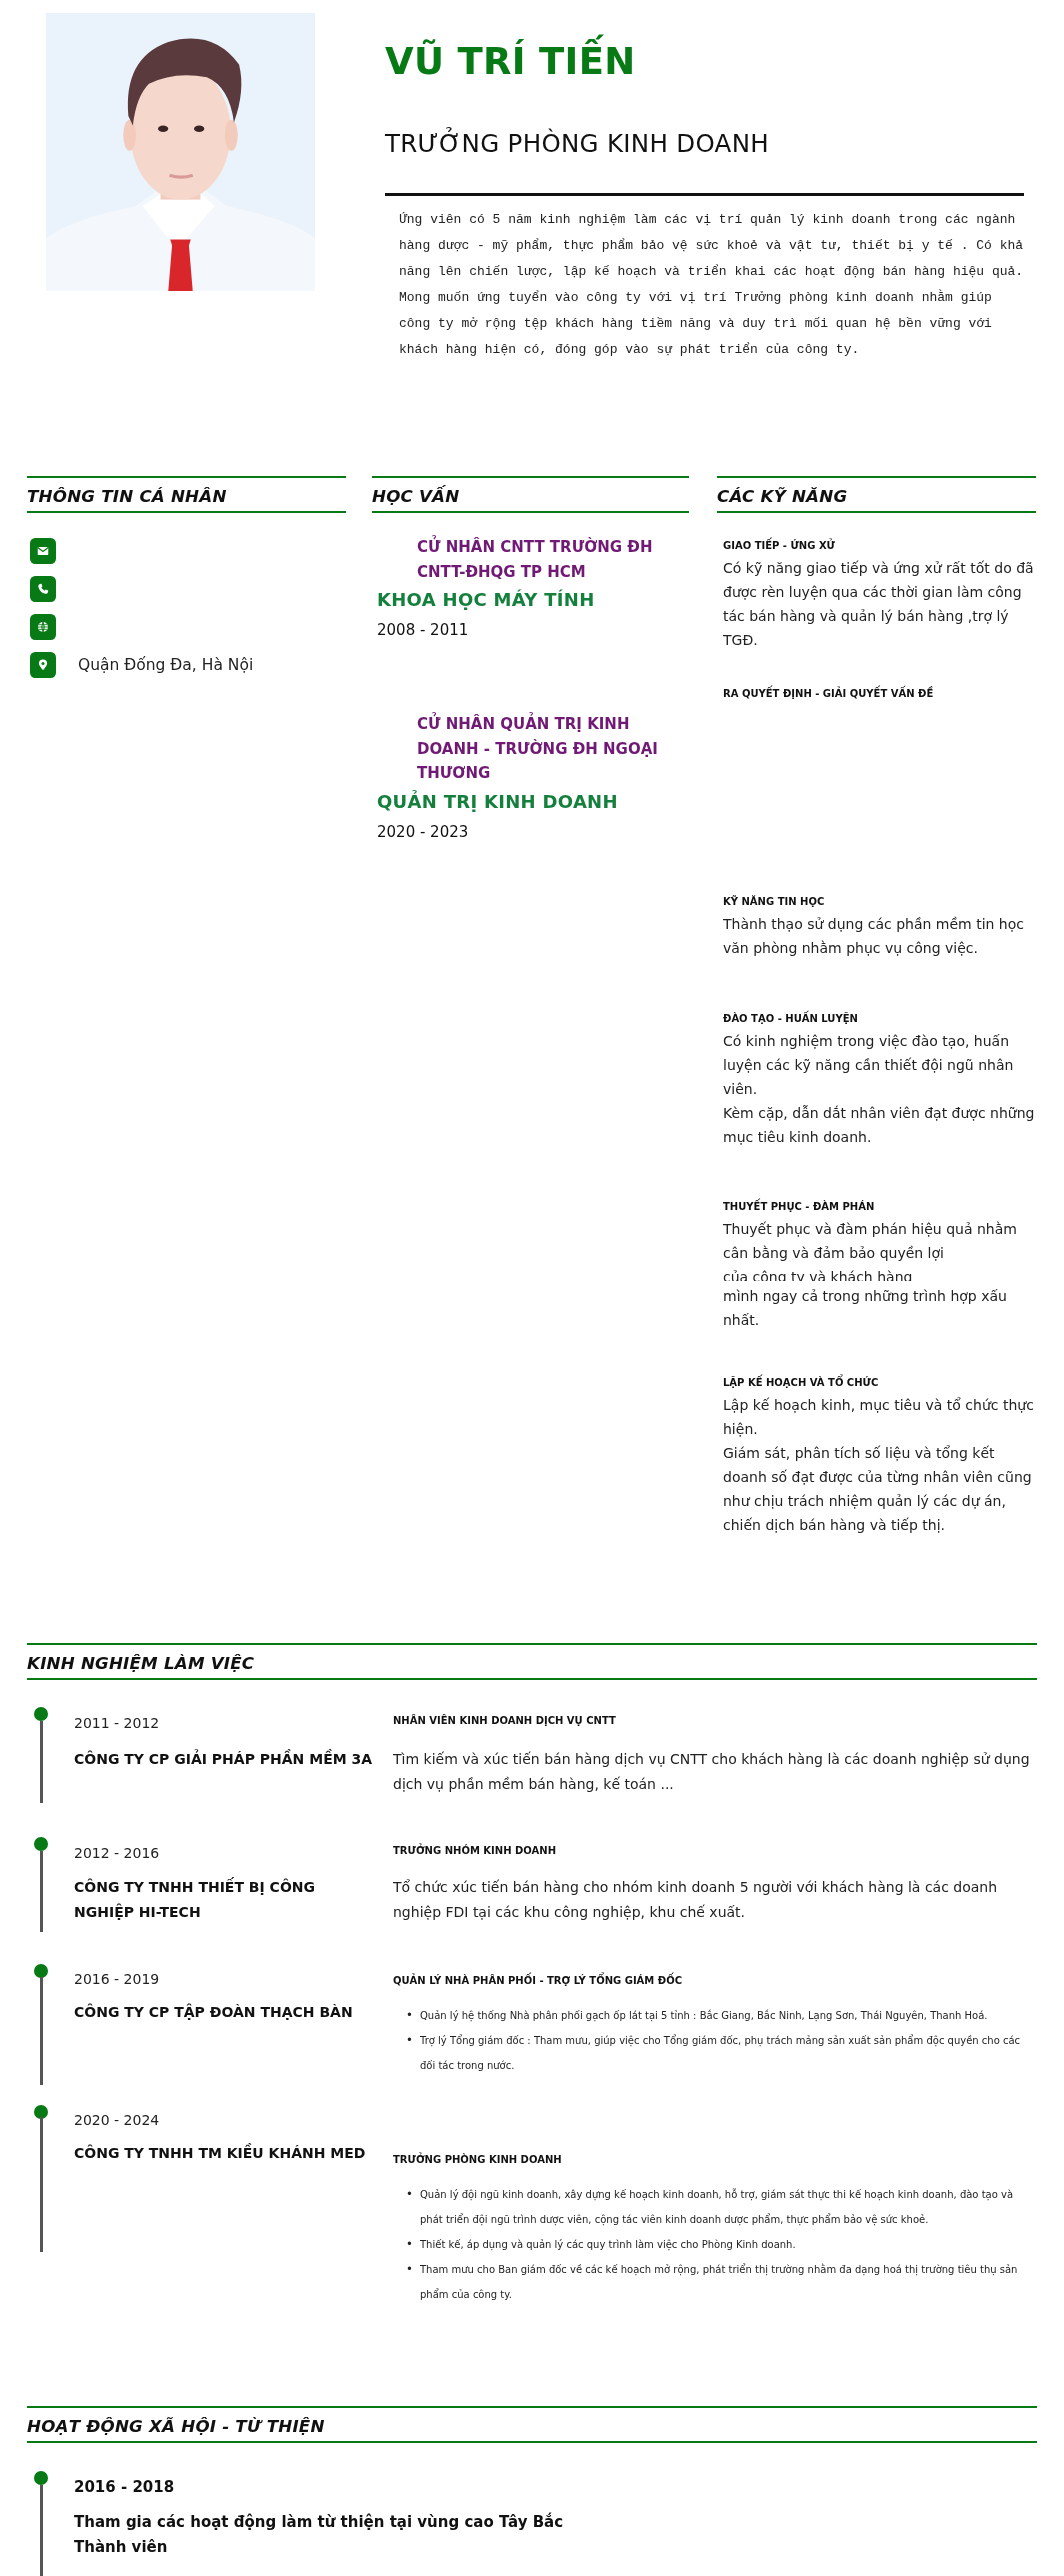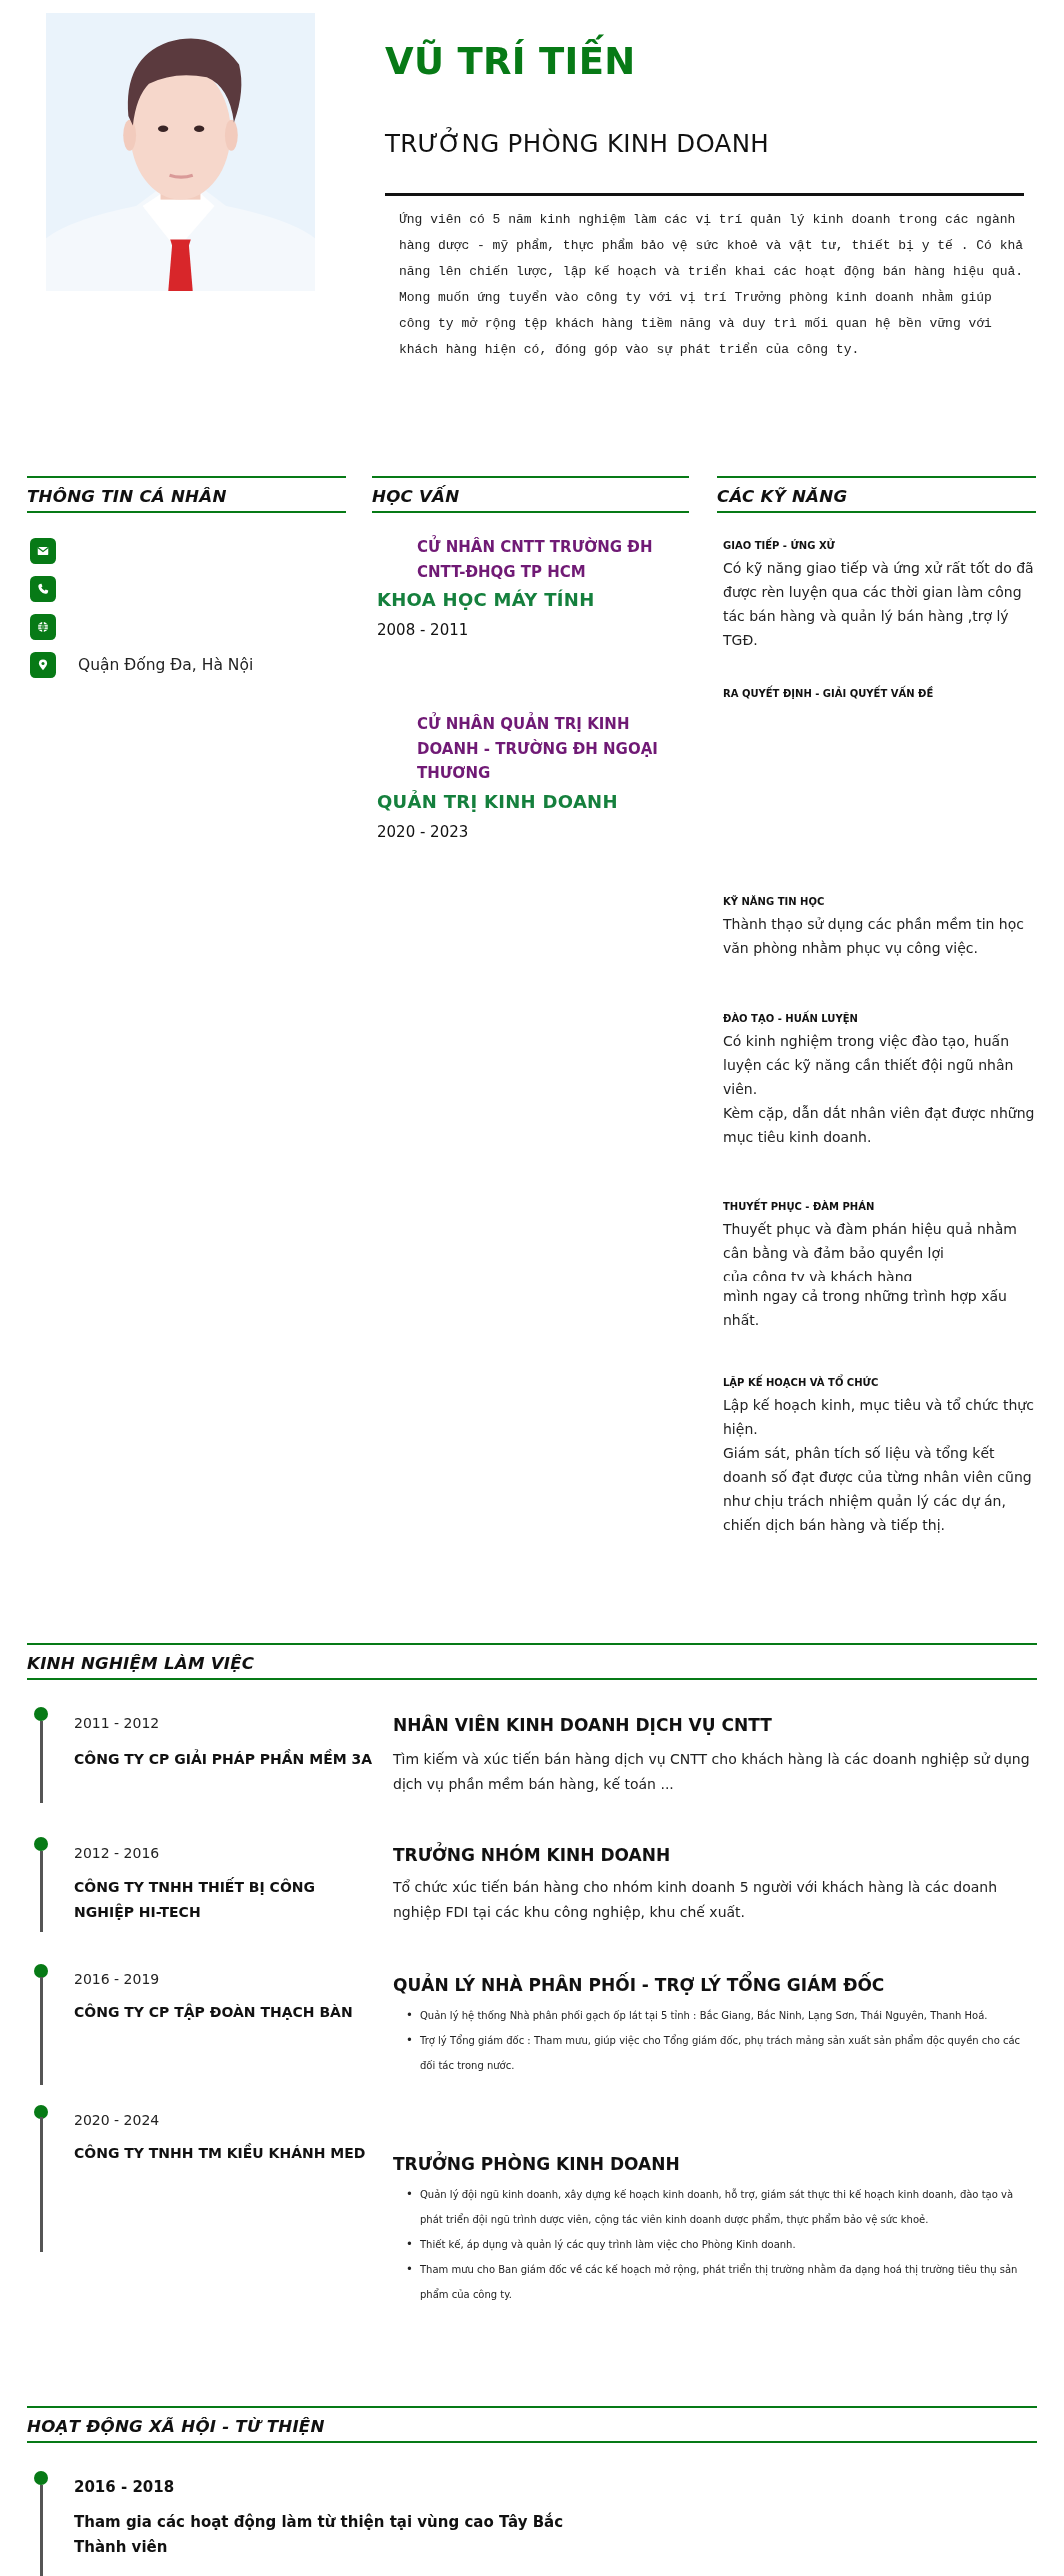--- a/index.html
+++ b/index.html
@@ -38,21 +38,21 @@
   .skill { position: absolute; left: 723px; width: 316px; }
   .skill-name { font-size: 10px; font-weight: bold; line-height: 21px; color: #111; }
   .skill-desc { font-size: 14px; line-height: 24px; color: #222; white-space: pre-line; }
   .clip-line { height: 15.5px; overflow: hidden; }
 
   
   .tl-dot { position: absolute; left: 34px; width: 14px; height: 14px; border-radius: 50%; background: #077a16; }
   .tl-line { position: absolute; left: 40px; width: 2.6px; background: #555; }
   .exp-date { position: absolute; left: 74px; font-size: 14px; color: #222; white-space: nowrap; }
   .exp-company { position: absolute; left: 74px; width: 303px; font-size: 14px; font-weight: bold; line-height: 24.5px; color: #111; }
-  .exp-role { position: absolute; left: 393px; font-size: 17px; font-weight: bold; color: #111; white-space: nowrap; }
+  .exp-role { position: absolute; left: 393px; font-size: 10px; font-weight: bold; color: #111; white-space: nowrap; }
   .exp-desc { position: absolute; left: 393px; width: 641px; font-size: 14px; line-height: 25px; color: #222; }
   .exp-bullets { position: absolute; left: 406px; width: 628px; font-size: 10px; line-height: 25px; color: #222; list-style: none; }
   .exp-bullets li { position: relative; padding-left: 14px; }
   .exp-bullets li::before { content: "•"; position: absolute; left: 0; top: 0; font-size: 11.6px; }
 
   .act-date { position: absolute; left: 74px; font-size: 15px; font-weight: bold; color: #111; white-space: nowrap; }
   .act-desc { position: absolute; left: 74px; width: 580px; font-size: 15px; font-weight: bold; line-height: 24.5px; color: #111; }
 </style>
 </head>
 <body>

